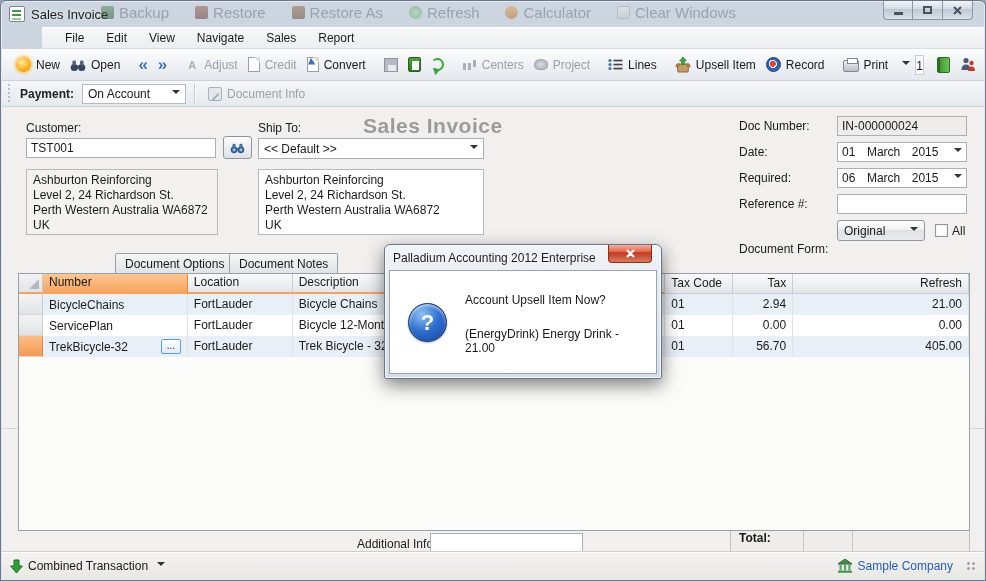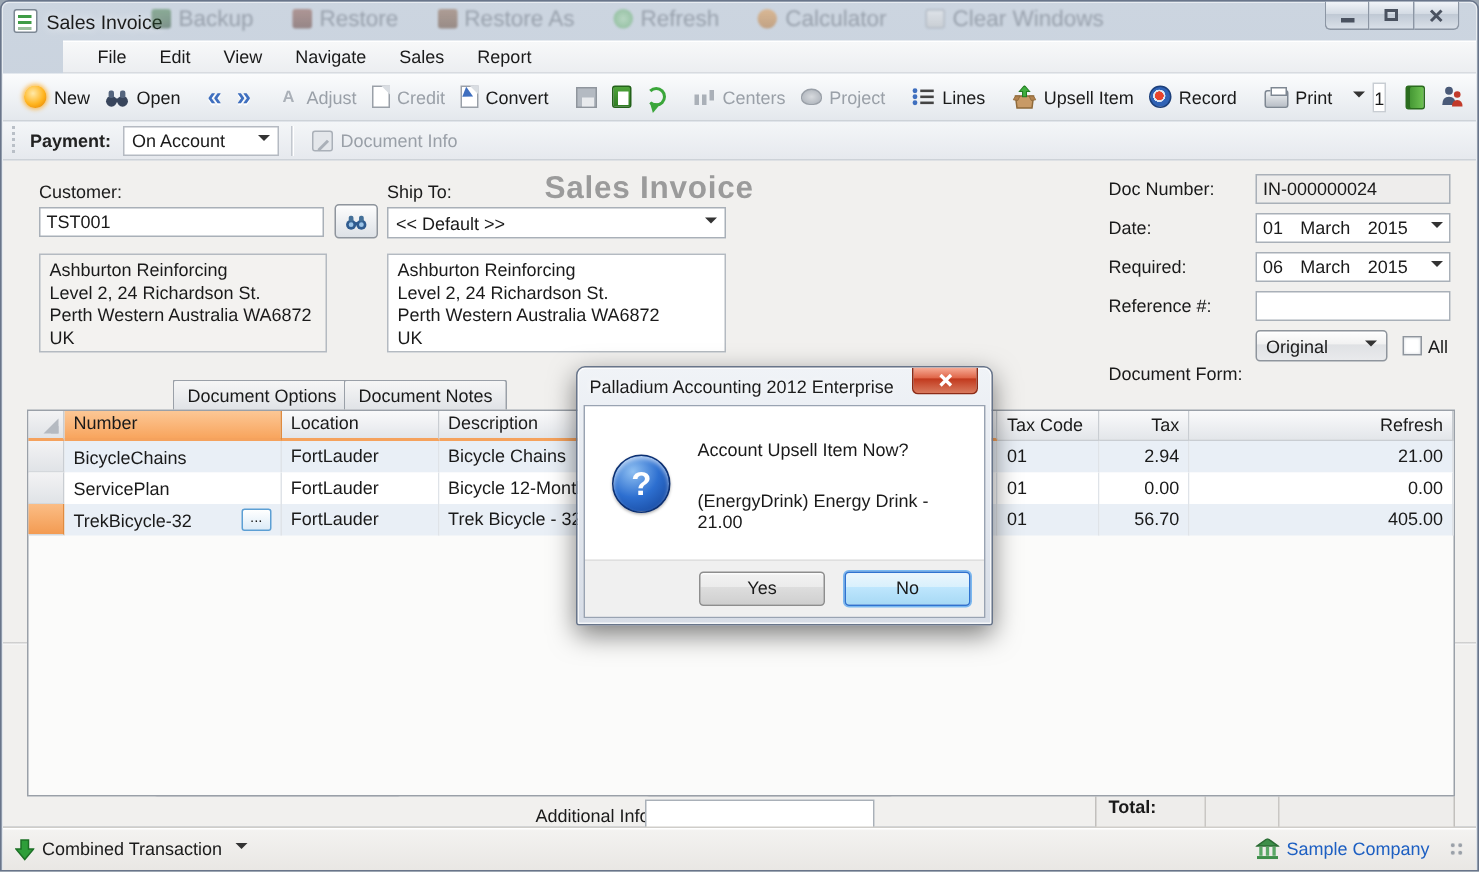--- a/index.html
+++ b/index.html
@@ -596,20 +596,16 @@
         </svg>
     </div>
     <div class="dlg-inner">
       <div class="dlg-body">
         <div class="q-ico">?</div>
         <div class="dlg-lines">
           <div>Account Upsell Item Now?</div>
           <div>(EnergyDrink) Energy Drink - 21.00</div>
         </div>
       </div>
-      <div class="dlg-footer">
-        <div class="btn">Yes</div>
-        <div class="btn focus">No</div>
-      </div>
     </div>
   </div>
 
 </div>
 
 </body></html>

